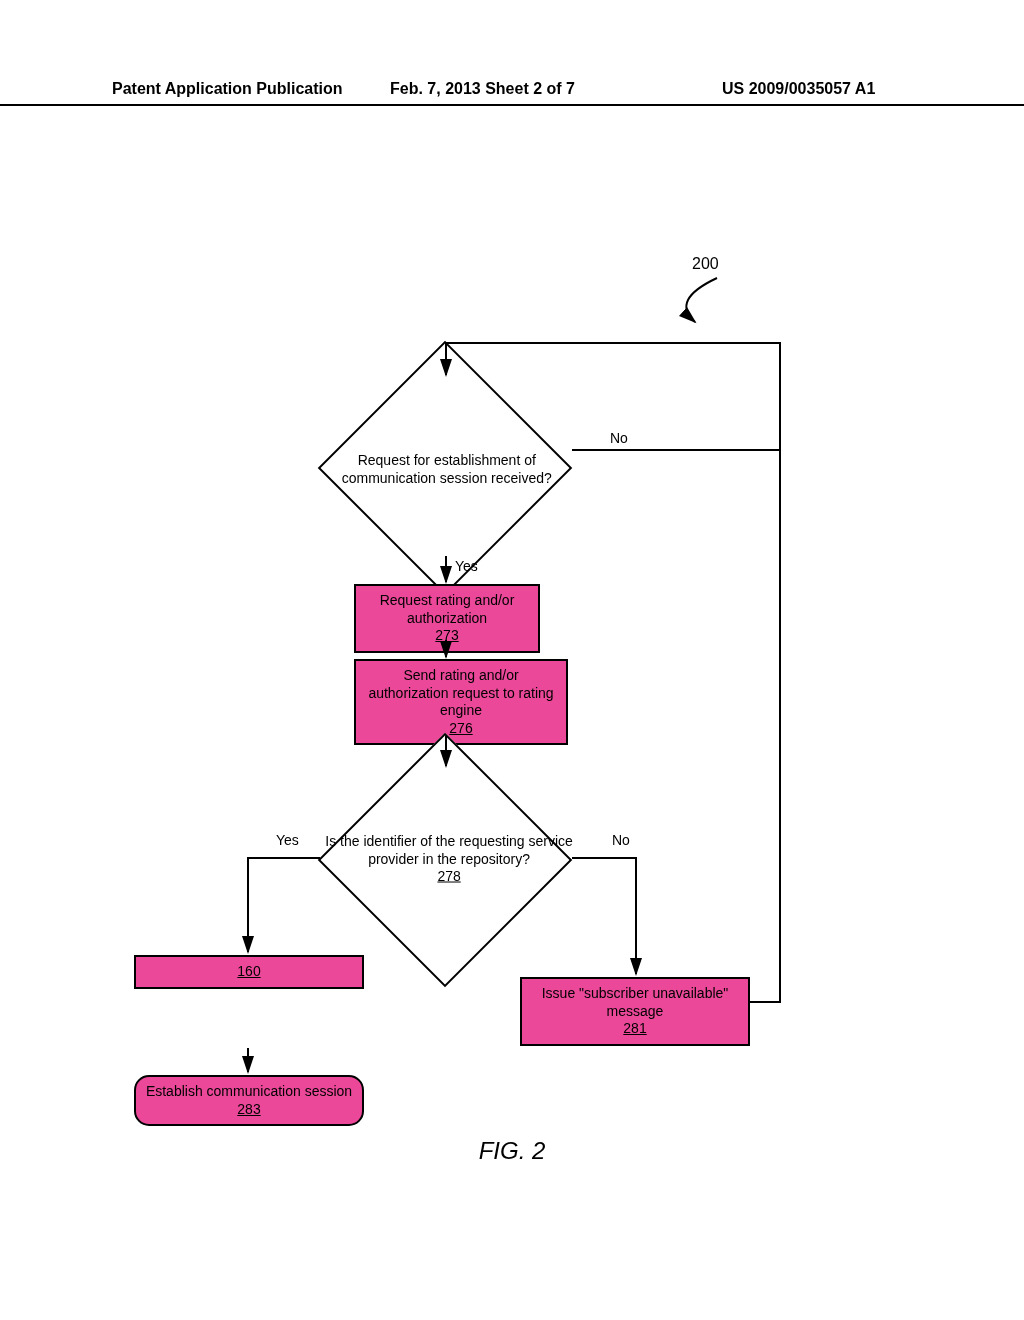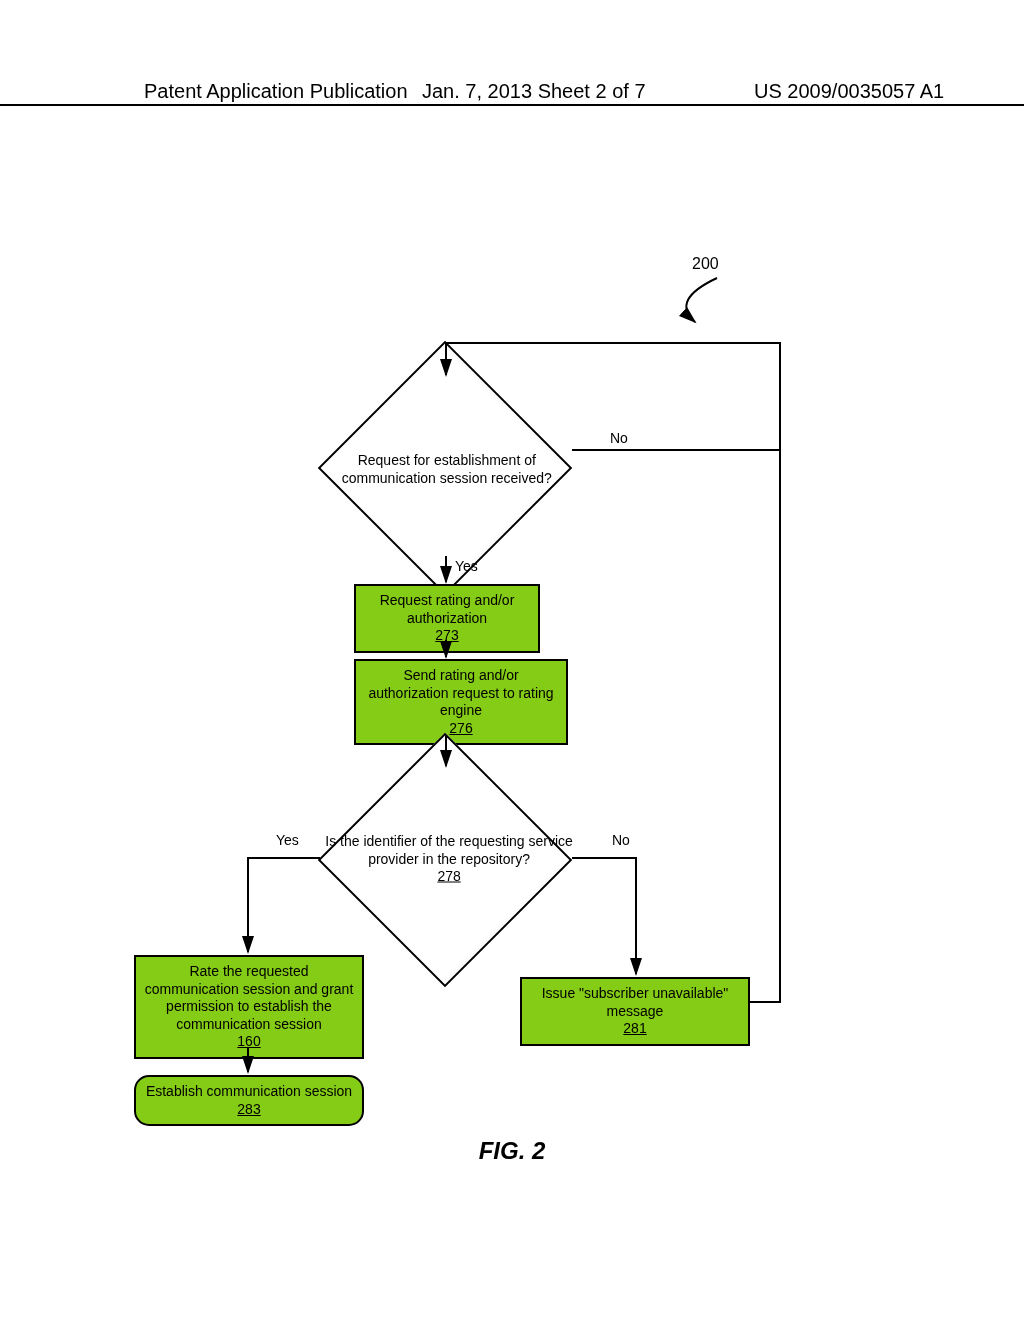--- a/index.html
+++ b/index.html
@@ -13,36 +13,35 @@
   .header {
     position: absolute;
     top: 84px;
     left: 0;
     right: 0;
     height: 22px;
     border-bottom: 2px solid #000;
   }
   .header span {
     position: absolute;
-    font-weight: normal;
-    font-size: 20px;
+    font-weight: bold;
+    font-size: 16px;
     top: -4px;
-    margin-left: 32px;
   }
   .hdr-left { left: 112px; }
   .hdr-mid  { left: 390px; }
   .hdr-right{ left: 722px; }
 
   .figure-label {
     position: absolute;
     left: 50%;
     transform: translateX(-50%);
     bottom: 155px;
     font-style: italic;
-    font-weight: bold;
+    font-weight: normal;
     font-size: 24px;
   }
 
   .ref-200 {
     position: absolute;
     top: 255px; left: 692px;
     font-size: 16px;
   }
 
   
@@ -60,21 +59,21 @@
     left: -40px; top: 70px;
     text-align: center;
     font-size: 14px;
     line-height: 1.25;
   }
   .diamond-ref { text-decoration: underline; }
 
   .box {
     position: absolute;
     border: 2px solid #000;
-    background: #84cc16;
+    background: #ec4899;
     text-align: center;
     font-size: 14px;
     line-height: 1.25;
     padding: 6px 8px;
   }
   .box .ref { text-decoration: underline; }
 
   .label {
     position: absolute;
     font-size: 14px;
@@ -86,21 +85,21 @@
     top: 0; left: 0;
     width: 1024px; height: 1320px;
     pointer-events: none;
   }
 </style>
 </head>
 <body>
 
 <div class="header">
   <span class="hdr-left">Patent Application Publication</span>
-  <span class="hdr-mid">Jan. 7, 2013  Sheet 2 of 7</span>
+  <span class="hdr-mid">Feb. 7, 2013  Sheet 2 of 7</span>
   <span class="hdr-right">US 2009/0035057 A1</span>
 </div>
 
 <div class="ref-200">200</div>
 
 <div class="diamond" style="top:378px; left:355px;">
   <div class="diamond-inner">Request for establishment of communication session received?</div>
 </div>
 <div class="label" style="top:430px; left:610px;">No</div>
 <div class="label" style="top:558px; left:455px;">Yes</div>
@@ -118,21 +117,20 @@
 <div class="diamond" style="top:770px; left:355px;">
   <div class="diamond-inner" style="top:58px;">
     <span>Is the identifier of the requesting service provider in the repository?</span><br>
     <span class="diamond-ref">278</span>
   </div>
 </div>
 <div class="label" style="top:832px; left:276px;">Yes</div>
 <div class="label" style="top:832px; left:612px;">No</div>
 
 <div class="box" style="top:955px; left:134px; width:230px;">
-  <div>Rate the requested communication session and grant permission to establish the communication session</div>
   <div class="ref">160</div>
 </div>
 
 <div class="box" style="top:977px; left:520px; width:230px;">
   <div>Issue "subscriber unavailable" message</div>
   <div class="ref">281</div>
 </div>
 
 <div class="box" style="top:1075px; left:134px; width:230px;border-radius:15px;">
   <div>Establish communication session</div>

